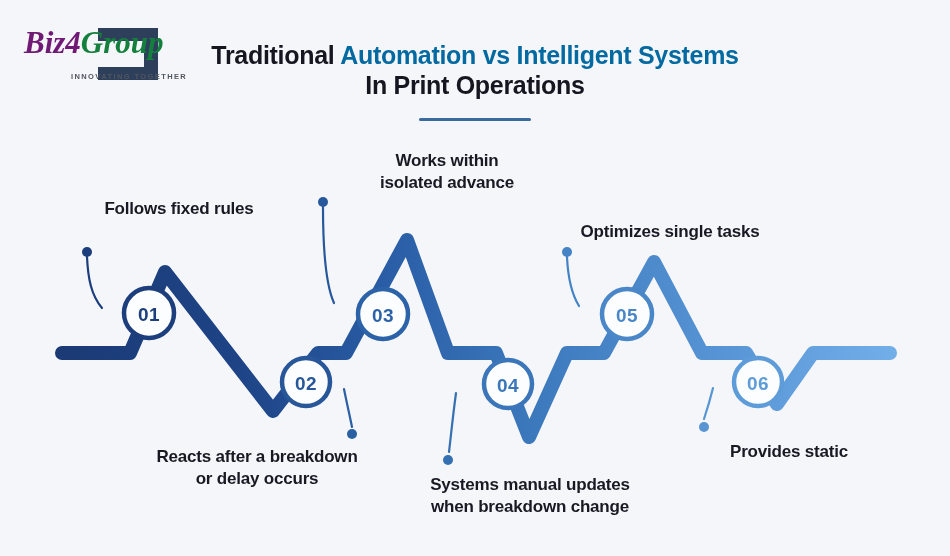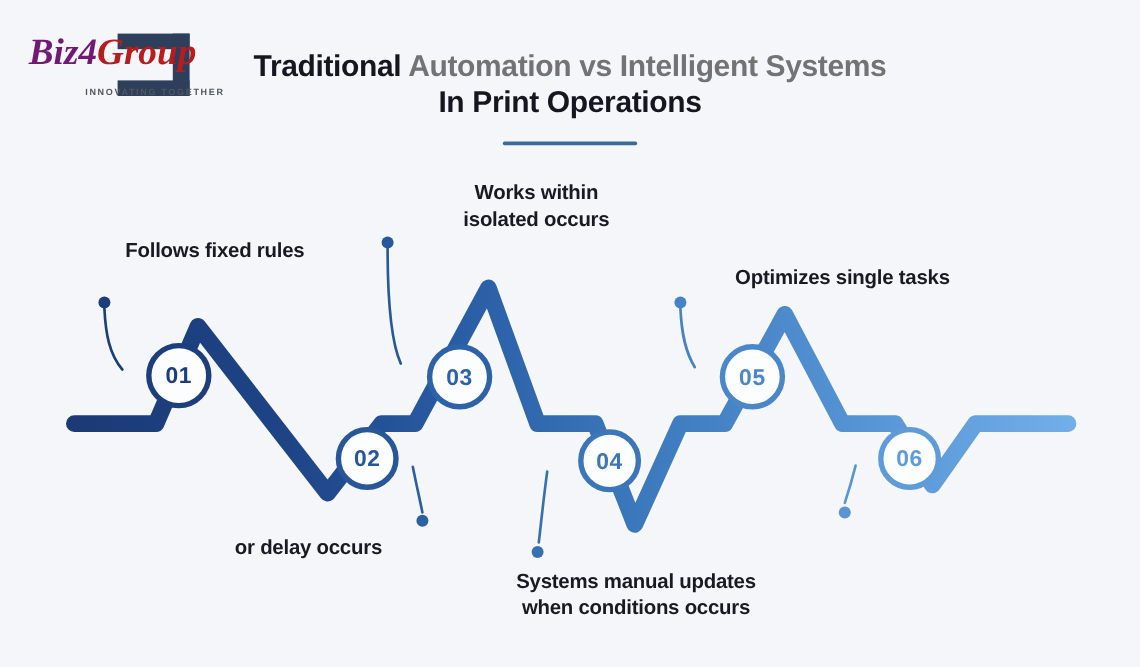--- a/index.html
+++ b/index.html
@@ -15,32 +15,32 @@
     position:absolute;left:74px;top:8px;width:60px;height:52px;
     border-top:13px solid #2e3f5c;border-right:14px solid #2e3f5c;border-bottom:13px solid #2e3f5c;
     box-sizing:border-box;
   }
   .brand{
     position:absolute;left:0;top:6px;z-index:2;
     font-family:"Liberation Serif", serif;font-style:italic;font-weight:700;
     font-size:31px;line-height:1.1;white-space:nowrap;
   }
   .brand .blue{color:#701a75;}
-  .brand .dark{color:#b91c1c;}
+  .brand .dark{color:#15803d;}
   .tagline{
     position:absolute;left:7px;top:52px;z-index:2;
     font-size:7.5px;font-weight:700;letter-spacing:1.4px;color:#50565f;white-space:nowrap;padding-left:40px;
   }
   
   .title{
     position:absolute;top:40px;left:0;width:100%;text-align:center;
     font-weight:700;font-size:25px;line-height:30px;letter-spacing:-0.3px;
     color:#15161f;
   }
-  .title .hl{color:#737373;}
+  .title .hl{color:#0369a1;}
   .underline{
     position:absolute;top:118px;left:50%;transform:translateX(-50%);
     width:112px;height:3px;background:#3a6b9e;border-radius:2px;
   }
   
   .wave-svg{position:absolute;left:0;top:0;}
   
   .step-label{
     position:absolute;transform:translateX(-50%);
     text-align:center;font-weight:700;font-size:17px;line-height:22px;
@@ -125,26 +125,28 @@
     <circle cx="758" cy="382" r="24" fill="#fcfdfe" stroke="#5e9cd9" stroke-width="4.5"></circle>
     <text x="758" y="383" text-anchor="middle" dominant-baseline="central" font-family="Liberation Sans, sans-serif" font-size="19" font-weight="600" letter-spacing="0.5" fill="#5e9cd9">06</text>
   </g>
 </svg>
 
 <div class="step-label" style="left:179px;top:198px;">
   <span>Follows fixed rules</span>
 </div>
 <div class="step-label" style="left:421px;top:150px;margin-left:26px;">
   <span>Works within</span>
-  <span>isolated occurs</span>
+  <span>isolated advance</span>
 </div>
-<div class="step-label" style="left:670px;top:221px;margin-left:32px;">
+<div class="step-label" style="left:670px;top:221px;">
   <span>Optimizes single tasks</span>
 </div>
 <div class="step-label" style="left:257px;top:446px;">
+  <span>Reacts after a breakdown</span>
   <span>or delay occurs</span>
 </div>
 <div class="step-label" style="left:530px;top:474px;">
   <span>Systems manual updates</span>
-  <span>when conditions occurs</span>
+  <span>when breakdown change</span>
 </div>
 <div class="step-label" style="left:789px;top:441px;">
+  <span>Provides static</span>
 </div>
 
 </body></html>

